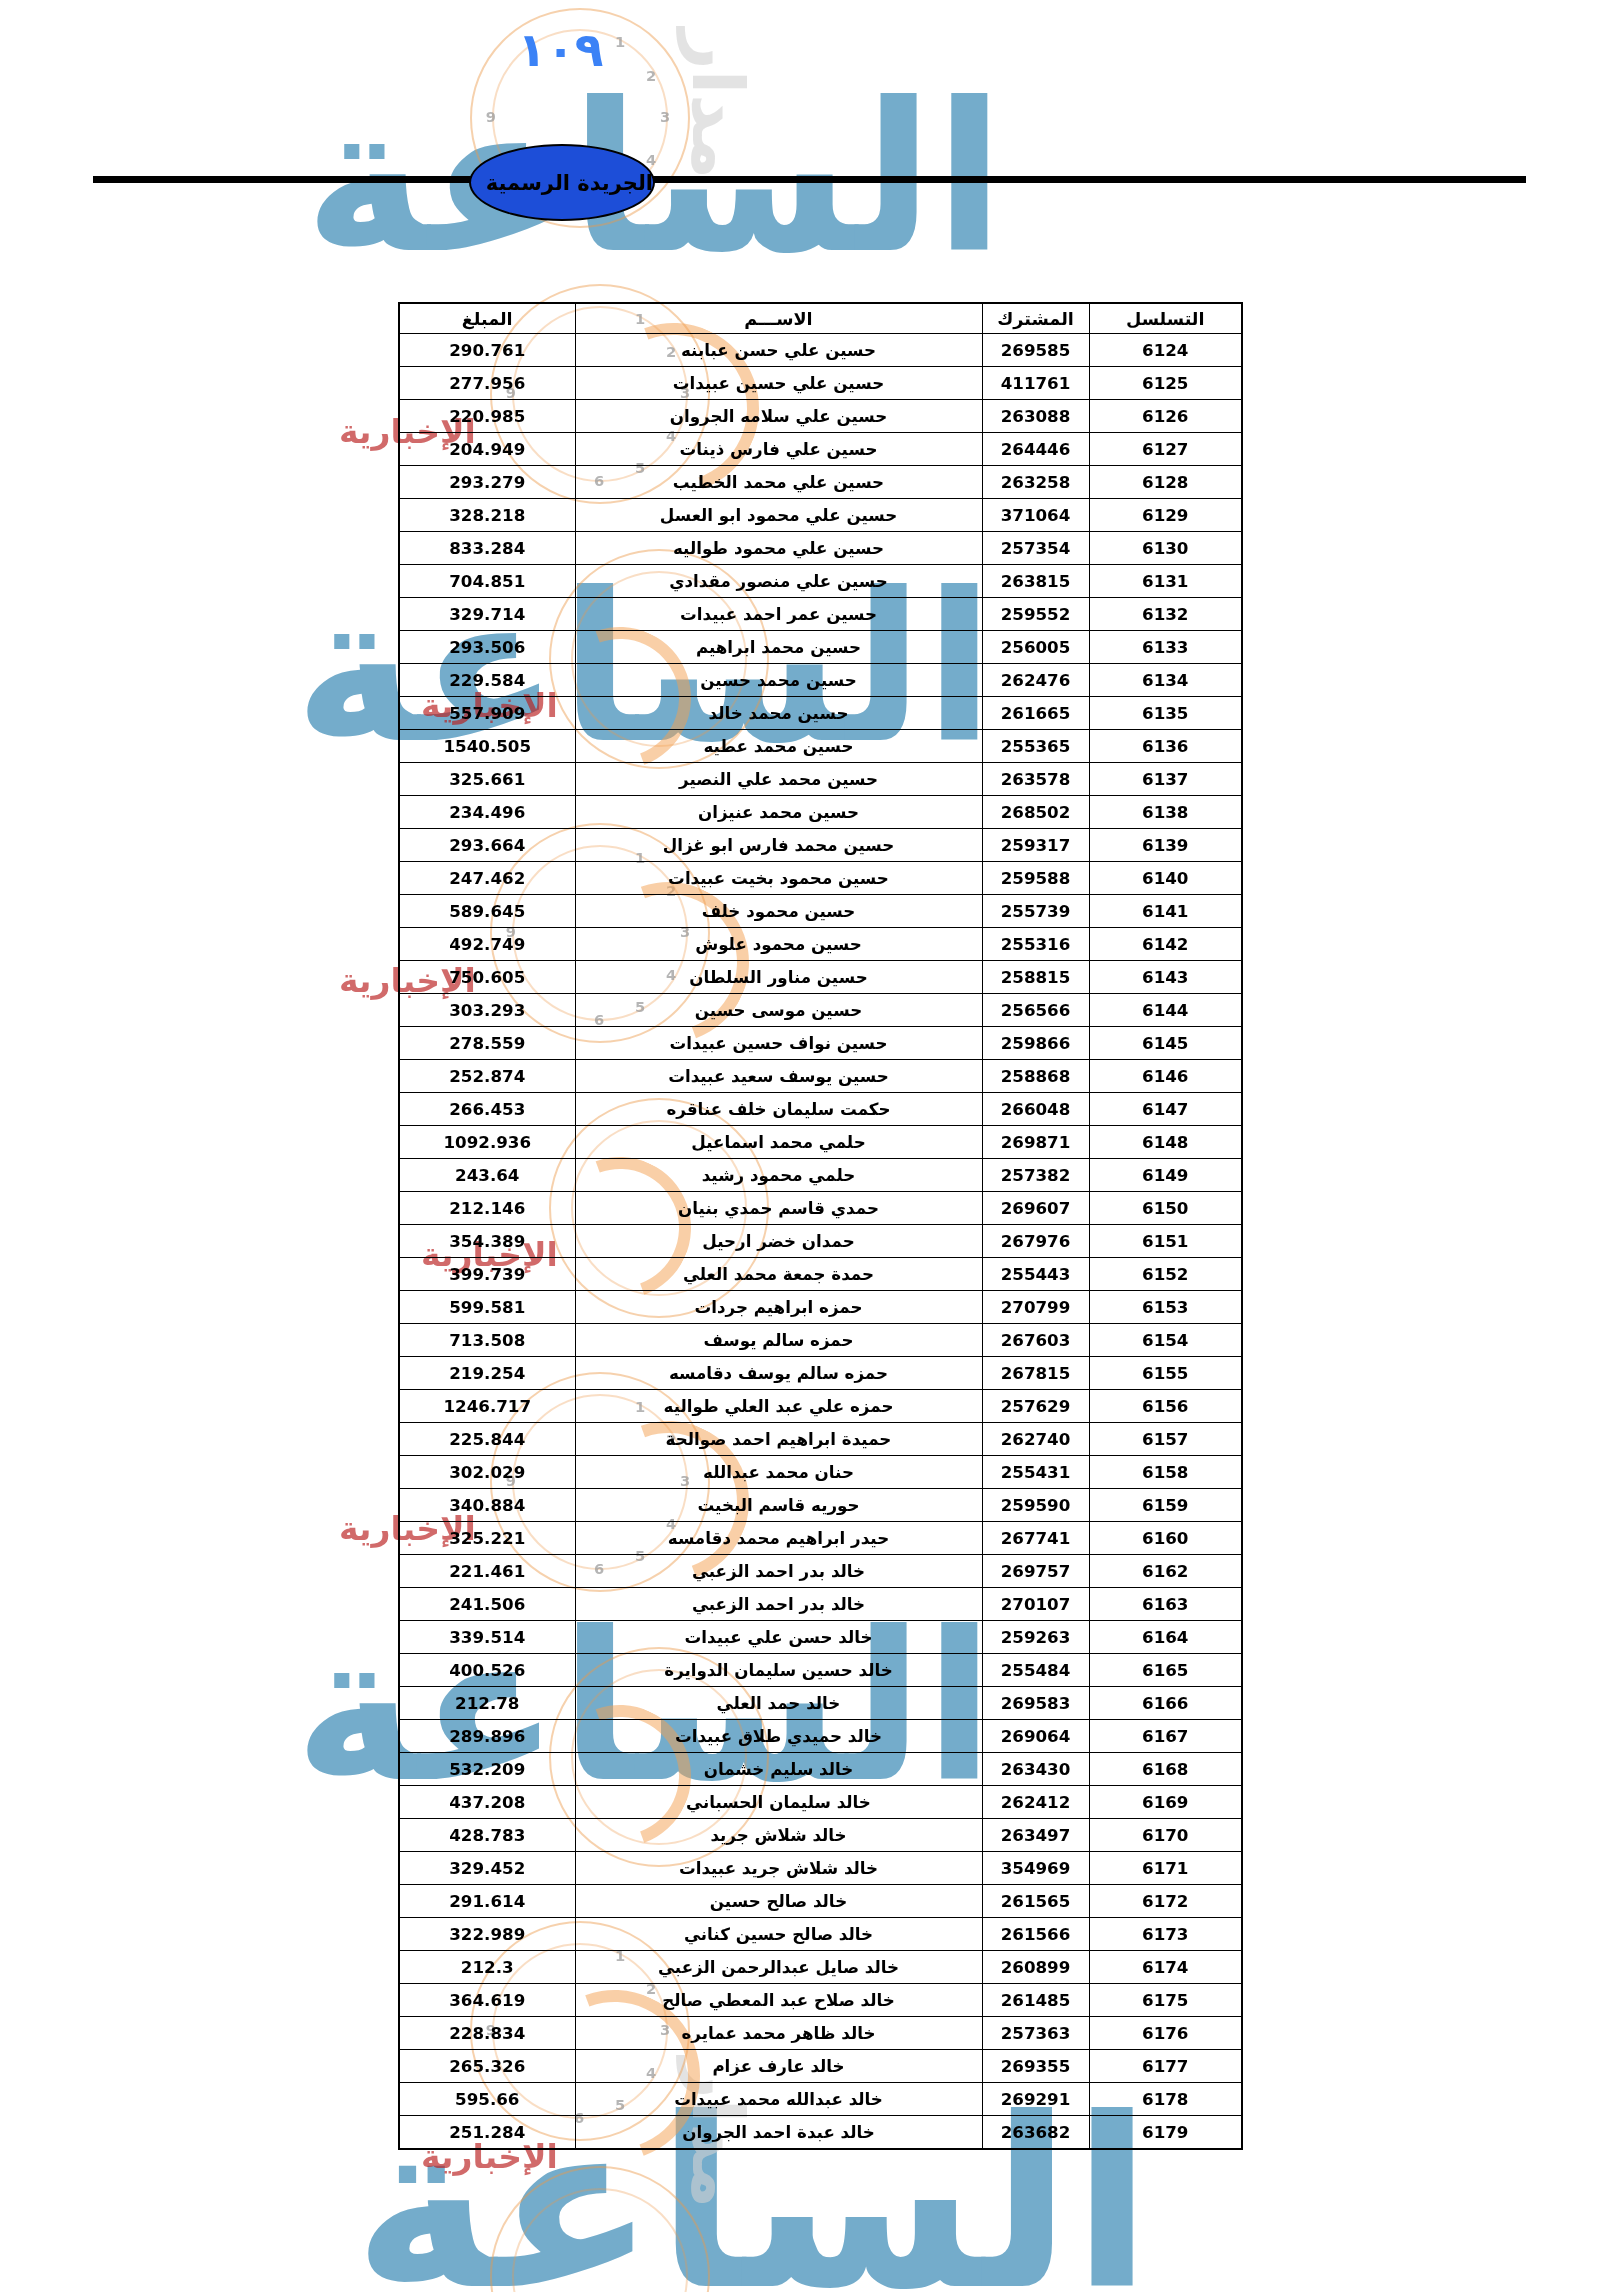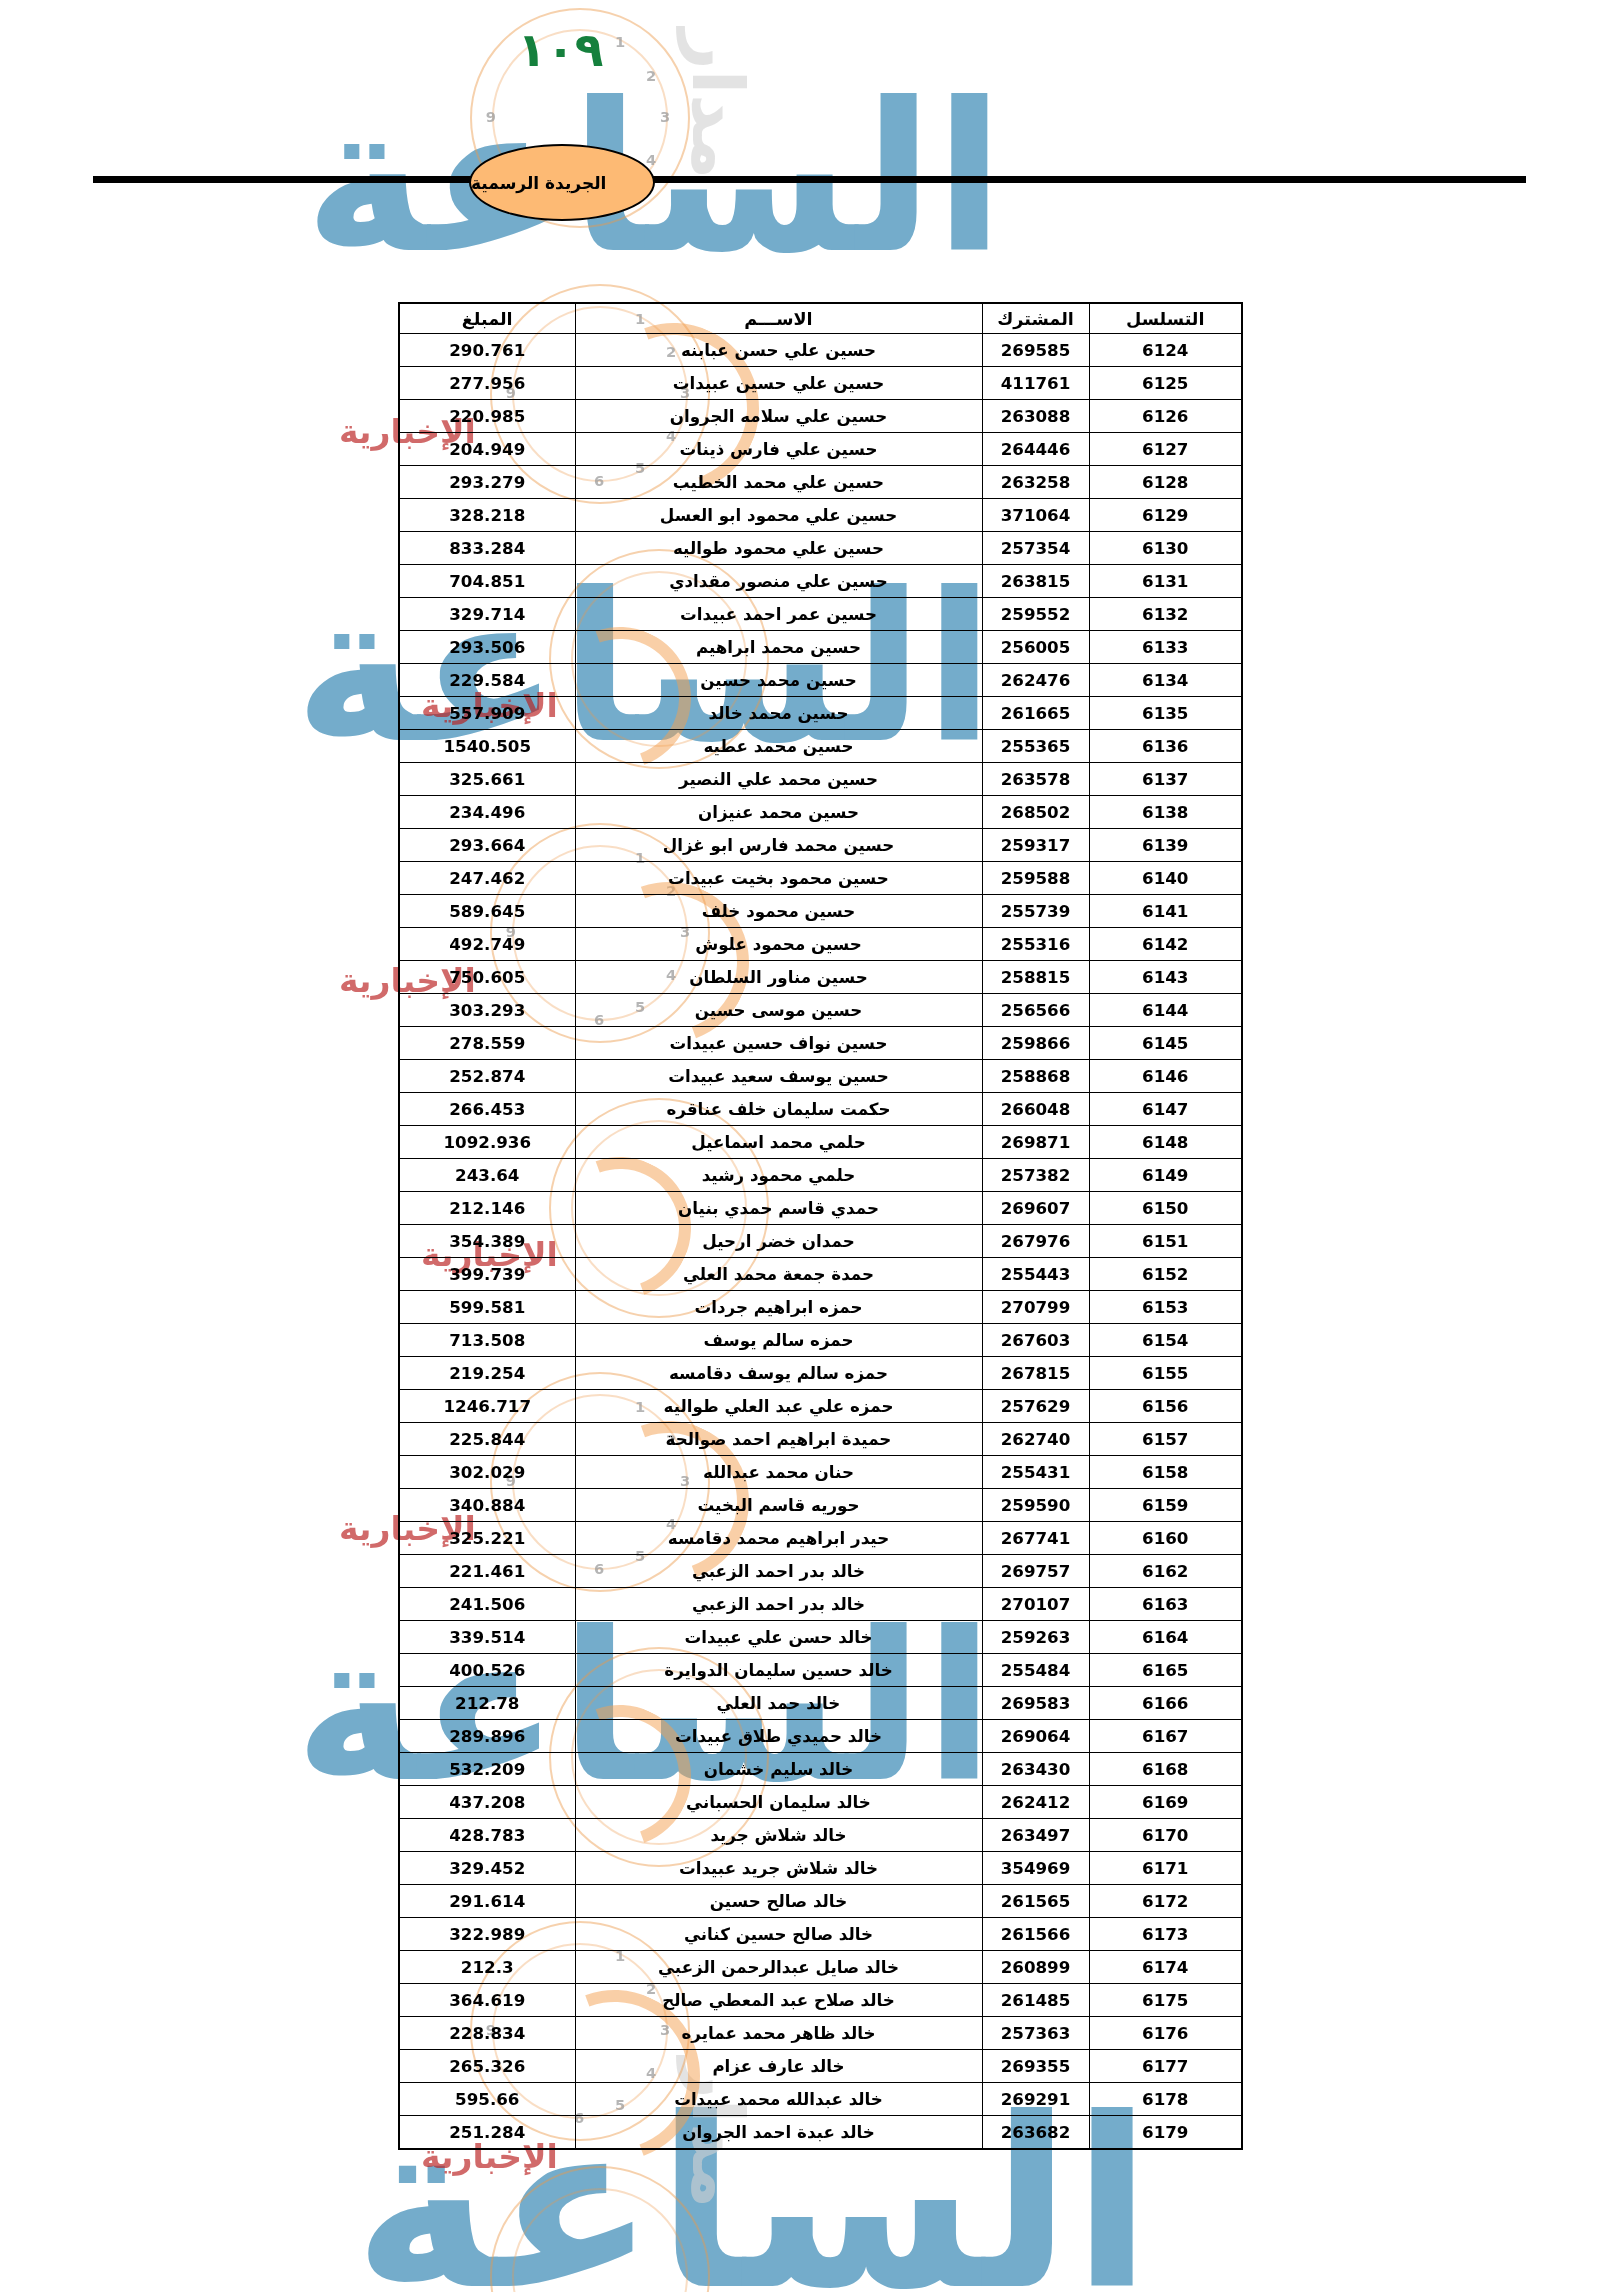--- a/index.html
+++ b/index.html
@@ -39,28 +39,28 @@
     transform:rotate(25deg);
   }
   .wm-text{position:absolute;color:#b91c1c;font-weight:700;white-space:nowrap;}
   .wm-news{font-size:33px;opacity:.65;}
   .wm-ghost{font-size:206px;color:#0369a1;opacity:.55;letter-spacing:-5.9px;}
   .wm-vert{writing-mode:vertical-rl;font-size:71px;color:#d2d2d2;opacity:.6;}
   
   .content{position:relative;z-index:1;}
   .page-num{
     position:absolute;left:482px;top:21.6px;width:157px;
-    text-align:center;font-size:47px;font-weight:700;color:#15803d;
+    text-align:center;font-size:47px;font-weight:700;color:#3b82f6;
   }
   .rule{position:absolute;left:93px;top:176px;width:1433px;height:6.9px;background:#000;}
   .banner-oval{
     position:absolute;left:469px;top:144px;width:182px;height:73px;
-    background:#fdba74;border:2.9px solid #000;border-radius:50%;
-    display:flex;align-items:center;justify-content:flex-end;
-    font-size:17px;font-weight:700;color:#000;
+    background:#1d4ed8;border:2.9px solid #000;border-radius:50%;
+    display:flex;align-items:center;justify-content:flex-start;
+    font-size:21px;font-weight:700;color:#000;
   }
   
   .gz-wrap{position:absolute;left:400px;top:302px;width:843px;}
   table.gz{
     border-collapse:collapse;table-layout:fixed;width:843px;
     border:2px solid #000;background:transparent;
   }
   table.gz th, table.gz td{
     border:1px solid #000;text-align:center;vertical-align:middle;
     padding:0;color:#000;font-weight:700;overflow:hidden;white-space:nowrap;

